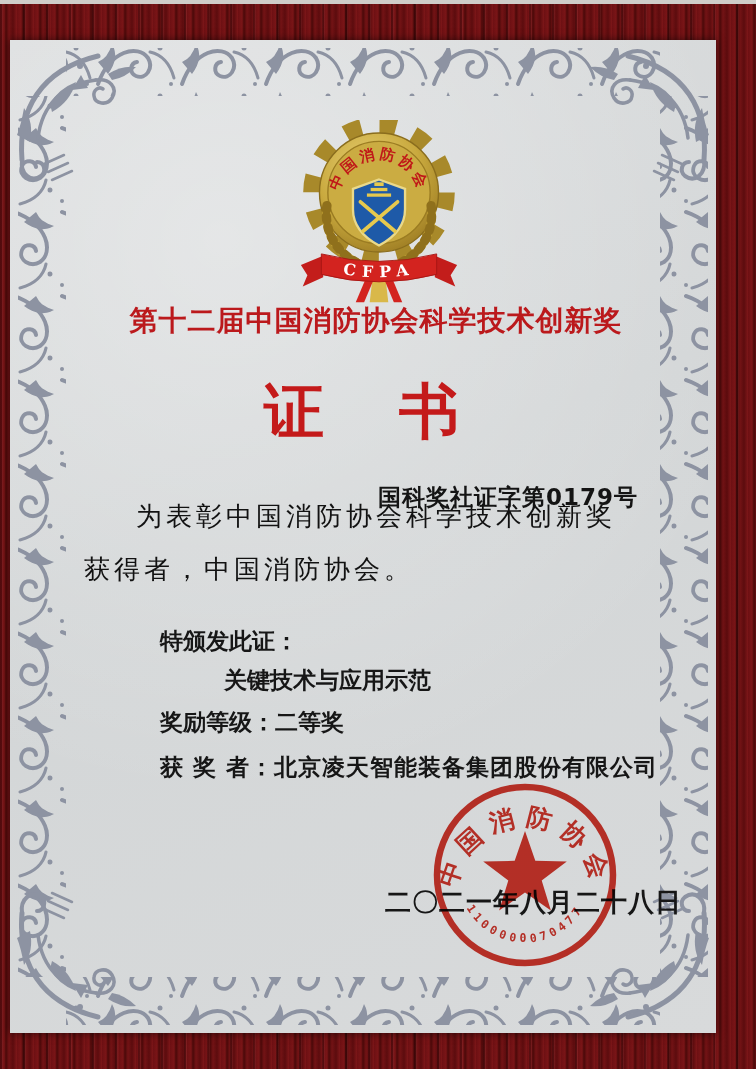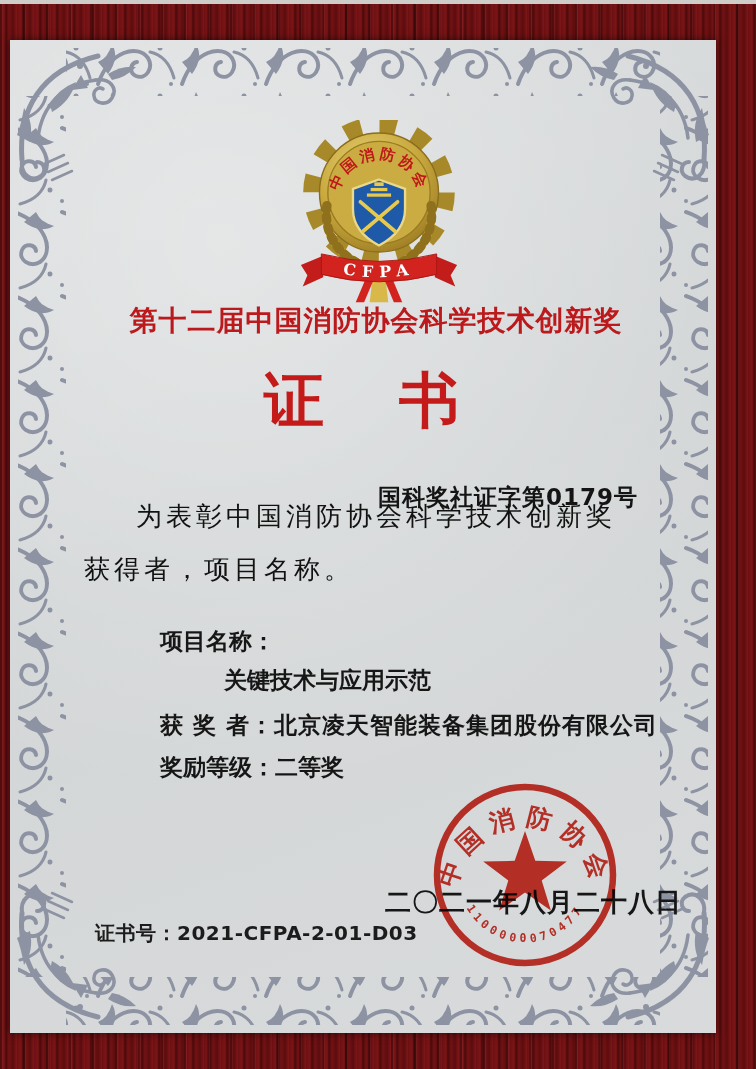--- a/index.html
+++ b/index.html
@@ -33,21 +33,21 @@
   }
   .border-svg{position:absolute;inset:0;width:100%;height:100%;}
   
   .emblem{position:absolute;left:276px;top:80px;width:186px;height:186px;}
   .award-title{
     position:absolute;left:5px;top:254px;width:100%;margin:8px;
     text-align:center;font-family:"DejaVu Serif",serif;
     font-size:28px;font-weight:700;color:#bb191c;letter-spacing:1px;white-space:nowrap;
   }
   .heading{
-    position:absolute;left:0;top:320px;width:100%;margin:1px;text-align:center;
+    position:absolute;left:0;top:320px;width:100%;margin:12px;text-align:center;
     font-family:"DejaVu Serif",serif;font-size:60px;font-weight:700;color:#c41a1a;
     letter-spacing:1.25em;margin-left:.6em;white-space:nowrap;
   }
   .issue-no{
     position:absolute;right:78px;top:410px;
     font-size:23px;font-weight:700;color:#141414;letter-spacing:1px;white-space:nowrap;margin-top:32px;
   }
   .citation{
     position:absolute;left:74px;top:450px;width:570px;
     font-family:"DejaVu Serif",serif;font-size:26px;color:#121212;
@@ -182,52 +182,49 @@
   </svg>
 
   <h1 class="award-title">第十二届中国消防协会科学技术创新奖</h1>
 
   <div class="heading">证书</div>
 
   <div class="issue-no">国科奖社证字第0179号</div>
 
   <div class="citation">
     <div class="l1">为表彰中国消防协会科学技术创新奖</div>
-    <div class="l2">获得者，项目名称。</div>
+    <div class="l2">获得者，中国消防协会。</div>
   </div>
 
   <div class="fields">
     <div class="frow project">
-      <span class="lbl">项目名称：</span>
+      <span class="lbl">特颁发此证：</span>
     </div>
     <div class="cont-line">关键技术与应用示范</div>
+    <div class="frow grade">
+      <span class="lbl">奖励等级：</span>
+      <span class="val">二等奖</span>
+    </div>
     <div class="frow winner">
       <span class="lbl">获 奖 者：</span>
       <span class="val">北京凌天智能装备集团股份有限公司</span>
-    </div>
-    <div class="frow grade">
-      <span class="lbl">奖励等级：</span>
-      <span class="val">二等奖</span>
     </div>
   </div>
 
   <div class="issue-date">二〇二一年八月二十八日</div>
 
   <svg class="seal" viewBox="-100 -100 200 200" xmlns="http://www.w3.org/2000/svg">
     <defs>
       <path id="sealTop" d="M -68 10 A 68.7 68.7 0 0 1 68 10" fill="none"></path>
       <path id="sealBot" d="M -58 34 A 67 67 0 0 0 58 34" fill="none"></path>
     </defs>
     <circle cx="0" cy="0" r="88" fill="none" stroke="#d3271c" stroke-width="6.5"></circle>
     <path d="M0 -44 L10.3 -14.2 L41.8 -13.6 L16.7 5.4 L25.9 35.6 L0 17.6 L-25.9 35.6 L-16.7 5.4 L-41.8 -13.6 L-10.3 -14.2 Z" fill="#d3271c"></path>
     <text font-size="25" font-weight="bold" fill="#d3271c" letter-spacing="9" font-family="DejaVu Sans, sans-serif">
       <textPath href="#sealTop" startOffset="50%" text-anchor="middle">中国消防协会</textPath>
     </text>
     <text font-size="11.5" font-weight="bold" fill="#d3271c" letter-spacing="4" font-family="DejaVu Sans Mono, monospace">
       <textPath href="#sealBot" startOffset="50%" text-anchor="middle">1100000070477</textPath>
     </text>
   </svg>
 
-  <div class="cert-no">
-    <span>证书号：</span><span>2021-CFPA-2-01-D03</span>
-  </div>
 
 </div>
 
 </body></html>

